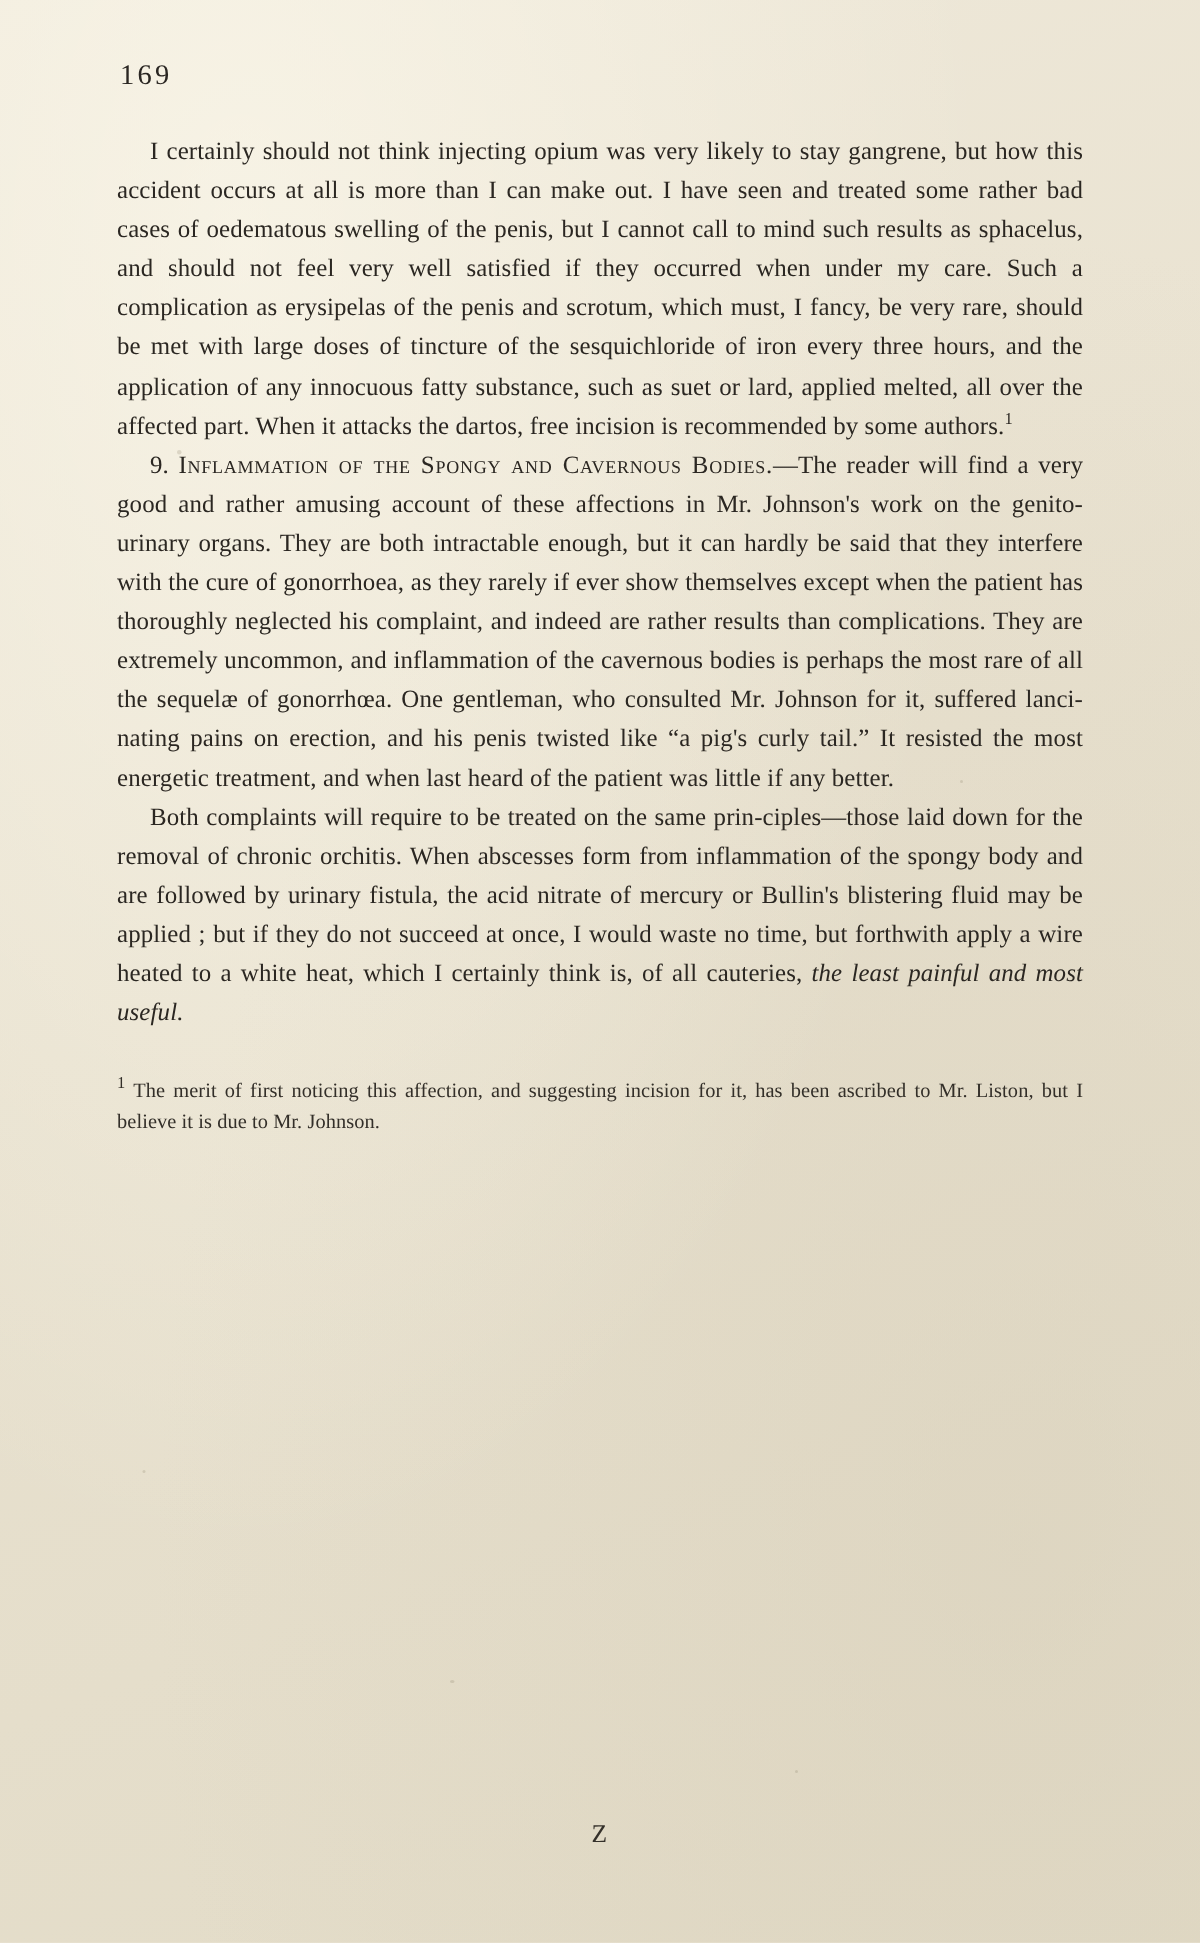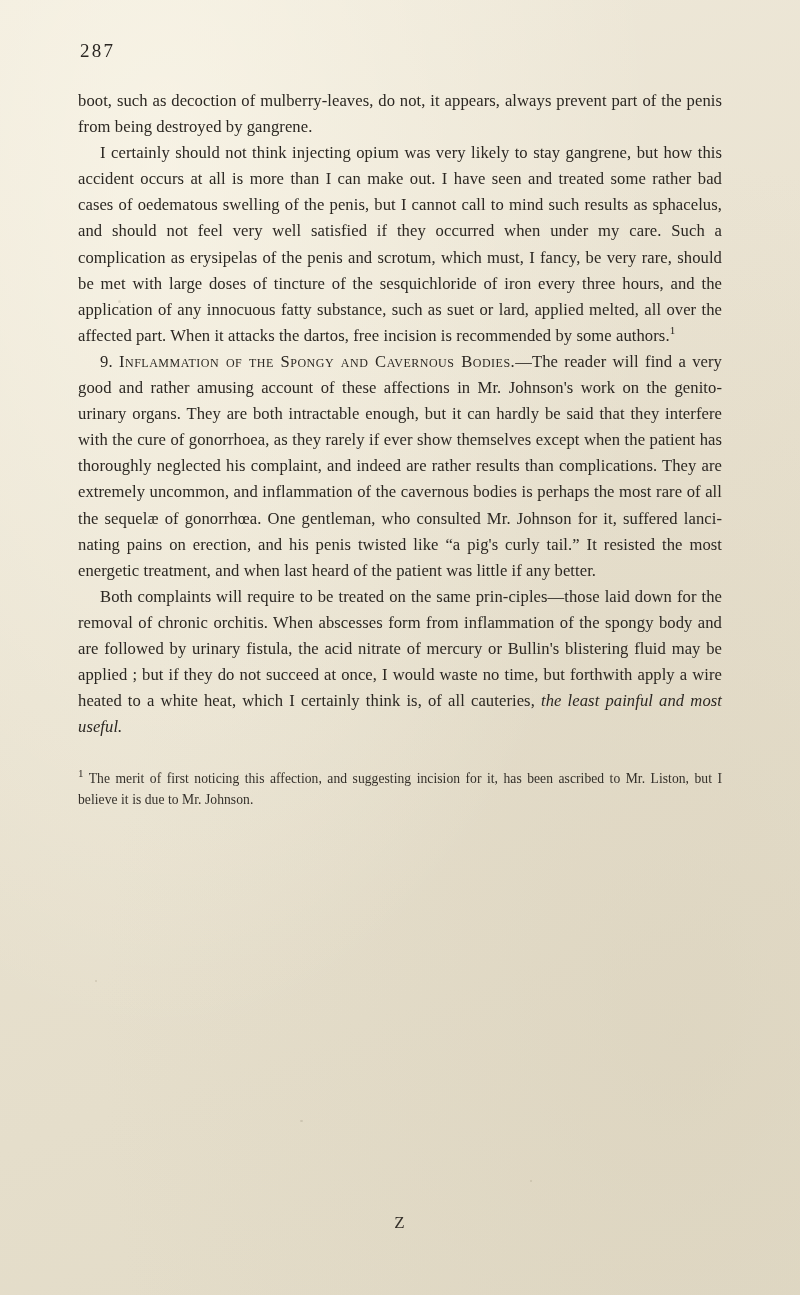--- a/index.html
+++ b/index.html
@@ -101,26 +101,25 @@
     border-radius: 50%;
     pointer-events: none;
   }
 </style>
 </head>
 <body>
 
 <div class="page">
 
   <div class="running-head">
-    <span class="rh-folio">287</span>
+    <span class="rh-folio">169</span>
   </div>
 
   <div class="body-text">
 
-    <p class="no-indent"><span>boot, such as decoction of mulberry-leaves, do not, it appears, always prevent part of the penis from being destroyed by gangrene.</span></p>
 
     <p><span>I certainly should not think injecting opium was very likely to stay gangrene, but how this accident occurs at all is more than I can make out. I have seen and treated some rather bad cases of oedematous swelling of the penis, but I cannot call to mind such results as sphacelus, and should not feel very well satisfied if they occurred when under my care. Such a complication as erysipelas of the penis and scrotum, which must, I fancy, be very rare, should be met with large doses of tincture of the sesquichloride of iron every three hours, and the application of any innocuous fatty substance, such as suet or lard, applied melted, all over the affected part. When it attacks the dartos, free incision is recommended by some authors.</span><sup class="fn">1</sup></p>
 
     <p><span>9.</span> <span class="smallcaps">Inflammation of the Spongy and Cavernous Bodies.</span><span>—</span><span>The reader will find a very good and rather amusing account of these affections in Mr. Johnson's work on the genito-urinary organs. They are both intractable enough, but it can hardly be said that they interfere with the cure of gonorrhoea, as they rarely if ever show themselves except when the patient has thoroughly neglected his complaint, and indeed are rather results than complications. They are extremely uncommon, and inflammation of the cavernous bodies is perhaps the most rare of all the sequelæ of gonorrhœa. One gentleman, who consulted Mr. Johnson for it, suffered lanci-nating pains on erection, and his penis twisted like “a pig's curly tail.” It resisted the most energetic treatment, and when last heard of the patient was little if any better.</span></p>
 
     <p><span>Both complaints will require to be treated on the same prin-ciples—those laid down for the removal of chronic orchitis. When abscesses form from inflammation of the spongy body and are followed by urinary fistula, the acid nitrate of mercury or Bullin's blistering fluid may be applied ; but if they do not succeed at once, I would waste no time, but forthwith apply a wire heated to a white heat, which I certainly think is, of all cauteries, </span><span class="ital">the least painful and most useful.</span></p>
 
   </div>
 
   <div class="footnote">

